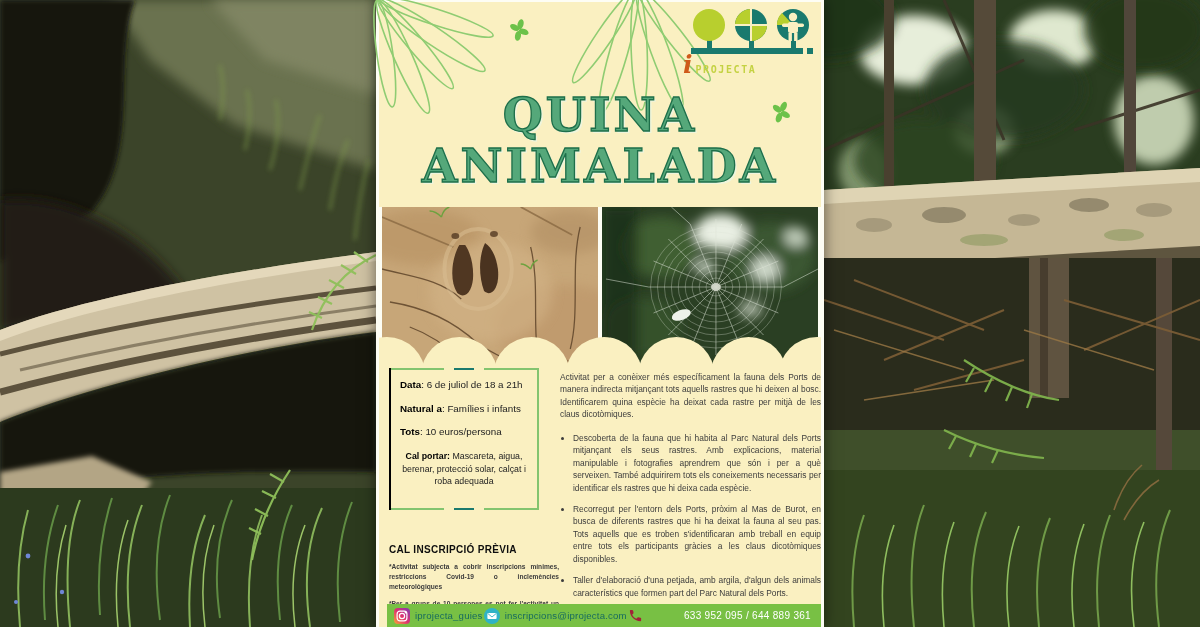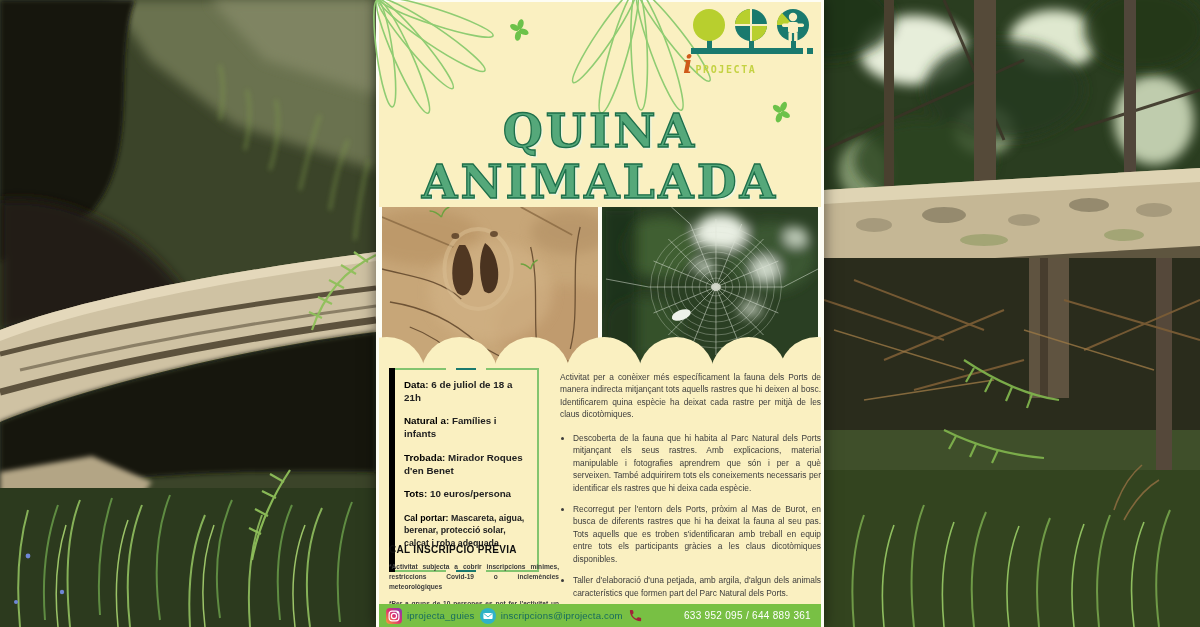--- a/index.html
+++ b/index.html
@@ -20,59 +20,59 @@
   
   .logo{position:absolute;top:3px;right:8px;width:132px;text-align:left;}
   .logo-trees{display:block;margin-left:auto;}
   .logo-text{display:flex;align-items:flex-end;justify-content:flex-start;margin-top:0;padding-left:2px;}
   .logo-i{font-family:"DejaVu Serif",serif;font-style:italic;font-weight:bold;
           color:#cf5a1a;font-size:25px;line-height:.8;margin-right:3px;}
   .logo-name{font-family:"DejaVu Sans Mono",monospace;font-weight:bold;color:#c4d243;
              font-size:10px;letter-spacing:1.6px;line-height:1.1;}
 
   
-  .title{position:absolute;top:104px;left:0;right:0;margin:0;text-align:center;
+  .title{position:absolute;top:88px;left:0;right:0;margin:0;text-align:center;
          font-family:"DejaVu Serif",serif;font-weight:bold;font-size:46px;line-height:51px;
          letter-spacing:3px;color:#55a87a;-webkit-text-stroke:1.3px #1e6f4a;
          text-shadow:2px 2px 0 rgba(236,246,225,.85);}
   .title span{display:block;}
 
   
   .photos{position:absolute;top:205px;left:0;right:0;height:163px;background:#fdfdf4;
           display:flex;gap:4px;padding:0 3px;box-sizing:border-box;}
   .photo{flex:1;overflow:hidden;}
   .photo svg{display:block;width:100%;height:100%;}
   .scallop{position:absolute;left:0;right:0;bottom:-1px;height:44px;width:100%;}
 
   
   .info-box{position:absolute;left:10px;top:366px;width:150px;box-sizing:border-box;
-            padding:11px 9px 9px;border-left:6px solid #000000;border-right:2px solid #83c46f;font-weight:bold;}
+            padding:11px 9px 9px;border-left:2px solid #000000;border-right:2px solid #83c46f;}
   .info-box::before,.info-box::after{content:"";position:absolute;left:0;right:0;height:2px;
     background:linear-gradient(to right,#83c46f 0 36%,transparent 36% 43%,#1a7a6e 43% 57%,transparent 57% 64%,#83c46f 64% 100%);}
   .info-box::before{top:0;} .info-box::after{bottom:0;}
   .info-row{margin:0 0 11px;font-size:9.8px;line-height:1.3;color:#222;}
   .info-row b{color:#000;}
-  .info-row:last-child{font-size:8.8px;line-height:1.4;margin-bottom:14px;}
+  .info-row:last-child{font-size:8.8px;line-height:1.4;margin-bottom:14px;text-align:center;}
 
   .reg-heading{position:absolute;left:10px;top:542px;margin:0;font-size:10px;
                font-weight:bold;color:#0e0e0e;letter-spacing:.3px;text-align:right;}
   .reg-notes{position:absolute;left:10px;top:560px;width:170px;}
   .reg-notes p{margin:0 0 7px;font-size:6.6px;font-weight:bold;color:#3c3c3c;
                text-align:justify;line-height:1.5;}
 
   
   .desc{position:absolute;left:181px;top:369px;width:261px;font-size:8.4px;
         color:#3c3c3c;line-height:1.48;text-align:justify;}
   .desc p{margin:0 0 11px;}
   .desc .parts{margin-bottom:9px;}
   .desc ul{margin:0;padding-left:13px;}
   .desc li{margin-bottom:9px;}
 
   
-  .footer{position:absolute;left:0;right:0;bottom:0;height:23px;background:#78c044;
+  .footer{position:absolute;left:8px;right:0;bottom:0;height:23px;background:#78c044;
           display:flex;align-items:center;justify-content:space-between;
           padding:0 10px 0 7px;box-sizing:border-box;}
   .f-item{display:flex;align-items:center;gap:5px;}
   .f-handle,.f-email{color:#176b5e;font-size:9.6px;letter-spacing:.2px;}
   .f-phones{color:#ffffff;font-size:10px;letter-spacing:.3px;padding-left:36px;}
   .f-item svg{display:block;}
 </style>
 </head>
 <body>
 
@@ -404,21 +404,20 @@
           <circle cx="296" cy="48" r="38"></circle>
             <circle cx="368" cy="48" r="38"></circle>
           <circle cx="436" cy="48" r="38"></circle>
         </g>
       </svg>
     </div>
 
     <div class="info-box">
         <p class="info-row"><b>Data</b><span>: 6 de juliol de 18 a 21h</span></p>
         <p class="info-row"><b>Natural a</b><span>: Famílies i infants</span></p>
-        <p class="info-row"><b>Trobada</b><span>: Mirador Roques d'en Benet</span></p>
         <p class="info-row"><b>Tots</b><span>: 10 euros/persona</span></p>
         <p class="info-row"><b>Cal portar:</b><span> Mascareta, aigua, berenar, protecció solar, calçat i roba adequada</span></p>
       </div>
 
     <h2 class="reg-heading">CAL INSCRIPCIÓ PRÈVIA</h2>
     <div class="reg-notes">
       <p>*Activitat subjecta a cobrir inscripcions mínimes, restriccions Covid-19 o inclemències meteorològiques</p>
       <p>*Per a grups de 10 persones es pot fer l'activitat un dia a convenir (avisar amb una setmana d'antelació)</p>
     </div>
 

